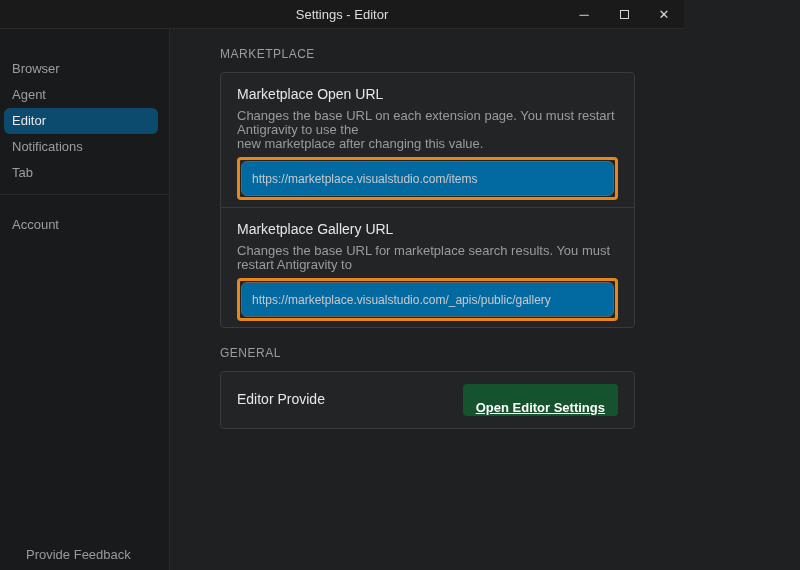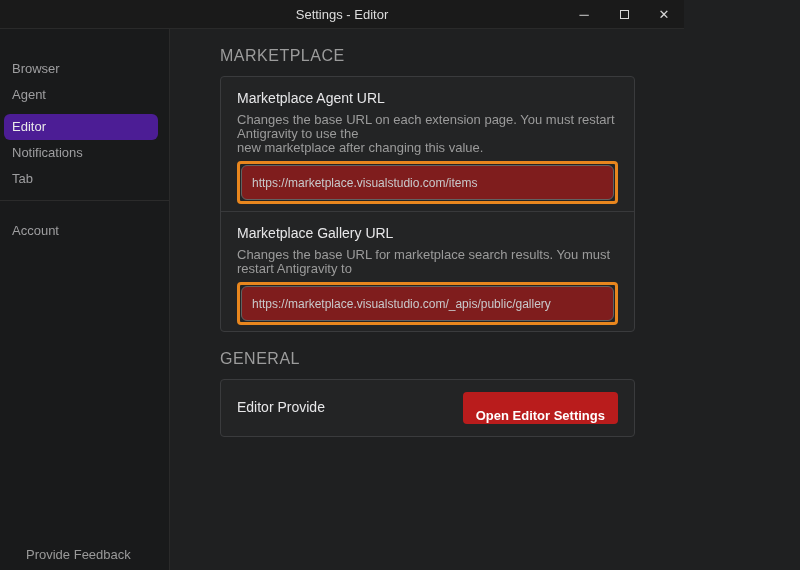--- a/index.html
+++ b/index.html
@@ -41,63 +41,63 @@
     width:170px; flex:0 0 170px; background:#191a1b;
     border-right:1px solid #2a2a2a;
     padding-top:27px; display:flex; flex-direction:column;
   }
   .nav-item {
     height:26px; line-height:26px;
     margin:0 11px 0 4px; padding-left:8px;
     font-size:13px; color:#9e9ea0; border-radius:6px; cursor:pointer;
     white-space:nowrap;
   }
-  .nav-item.selected { background:#4c1d95; color:#e9e9e9;margin-top:6px; }
+  .nav-item.selected { background:#0c4a6e; color:#e9e9e9; }
   .sidebar-divider { border-top:1px solid #2b2b2b; margin-top:8px; }
   .nav-item.account { margin-top:17px; }
   .sidebar-footer {
     margin-top:auto; padding:0 0 8px 10px;
     font-size:13px; color:#9a9a9a; cursor:pointer; white-space:nowrap;margin-left:16px;
   }
 
   
   .main {
     flex:1; background:#1f2021; padding:18px 49px 0 50px; overflow:hidden;
   }
   .section-label {
-    font-size:16px; letter-spacing:0.5px; color:#9c9c9c; margin-bottom:11px;
+    font-size:12px; letter-spacing:0.5px; color:#9c9c9c; margin-bottom:11px;
     text-transform:uppercase;
   }
   .section-label.general { margin-top:18px; }
   .card {
     border:1px solid #3a3b3d; background:#232425; border-radius:4px;
   }
   .setting { padding:13px 16px 7px 16px; }
   .setting:last-child { padding-bottom:6px; }
   .setting-title { font-size:14px; color:#e7e7e9; margin-bottom:7px; }
   .setting-desc { font-size:13px; color:#9b9b9b; line-height:14px; }
   .highlight-box {
     margin-top:6px; border:3px solid #e8861e; border-radius:4px; padding:1px;
   }
   .url-input {
     display:block; width:100%; height:35px;
-    background:#7f1d1d; border:1px solid #626262; border-radius:6px;
+    background:#0369a1; border:1px solid #626262; border-radius:6px;
     color:#c9c9cb; font-size:12px; padding:0 10px;
     font-family:inherit; outline:none;
   }
   .card-divider { border-top:1px solid #38393b; }
 
   .setting-row { display:flex; align-items:center; padding:12px 16px; }
   .setting-row .left { flex:1; min-width:0; }
   .setting-row .setting-title { margin-bottom:3px; }
   .primary-btn {
     flex:0 0 auto; margin-left:20px;
-    background:#b91c1c; color:#ffffff; border:none; border-radius:4px;
+    background:#14532d; color:#ffffff; border:none; border-radius:4px;
     height:24px; padding:16px 13px; font-size:13px; font-weight:600;
-    font-family:inherit; cursor:pointer; white-space:nowrap;
+    font-family:inherit; cursor:pointer; white-space:nowrap;text-decoration:underline;
   }
 </style>
 </head>
 <body>
 
 <div class="window">
 
   <div class="titlebar">
     <div class="title">Settings - Editor</div>
     <div class="controls">
@@ -126,21 +126,21 @@
       <div class="sidebar-footer">Provide Feedback</div>
     </aside>
 
     <main class="main">
 
       <div class="section-label">MARKETPLACE</div>
 
       <div class="card">
 
         <div class="setting">
-          <div class="setting-title">Marketplace Agent URL</div>
+          <div class="setting-title">Marketplace Open URL</div>
           <div class="setting-desc">
             <div>Changes the base URL on each extension page. You must restart Antigravity to use the</div>
             <div>new marketplace after changing this value.</div>
           </div>
           <div class="highlight-box">
             <input class="url-input" type="text" spellcheck="false" value="https://marketplace.visualstudio.com/items" style="">
           </div>
         </div>
 
         <div class="card-divider"></div>

